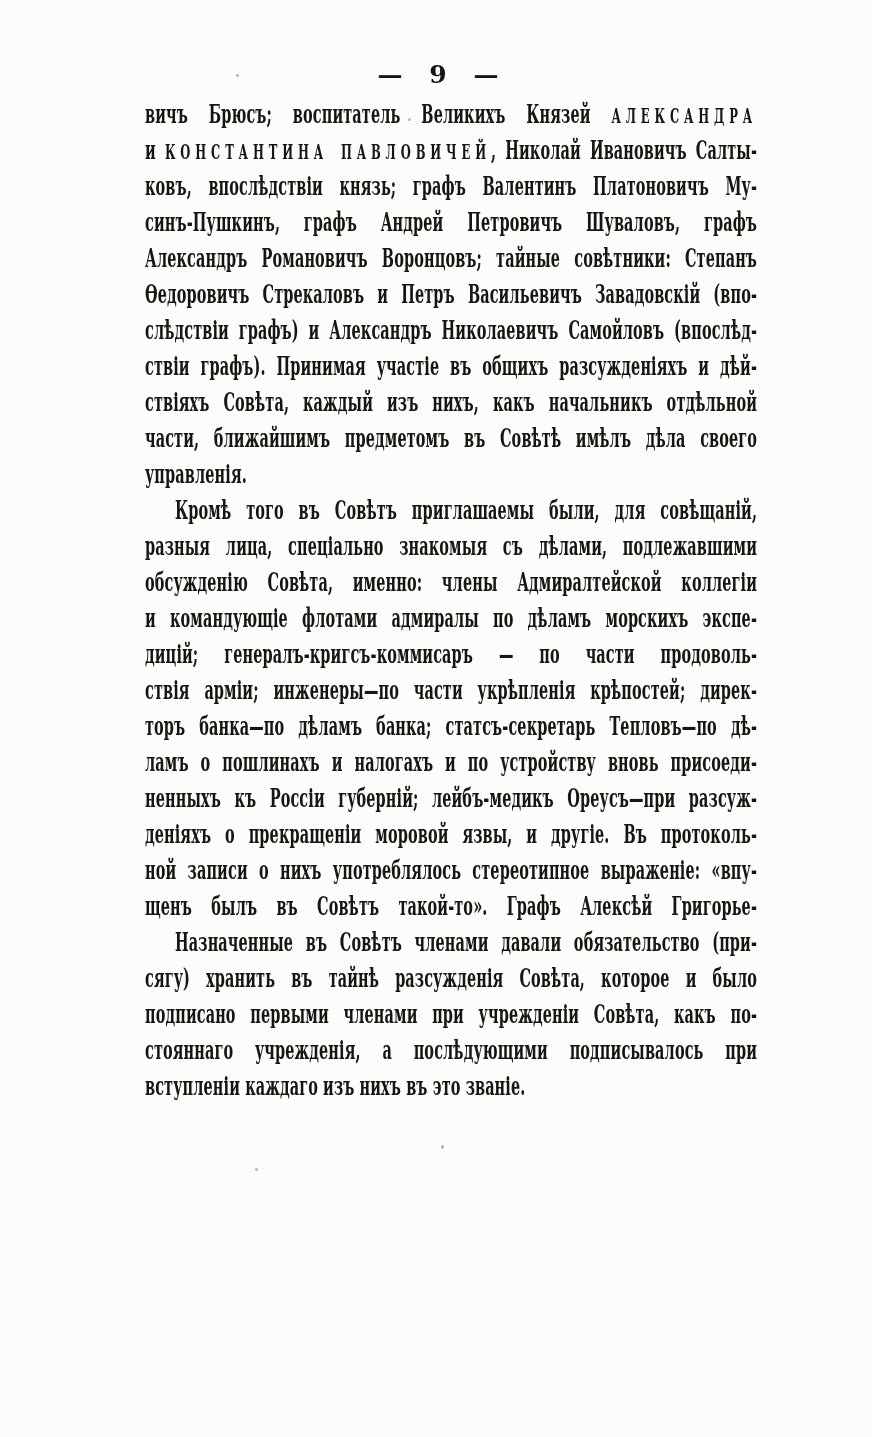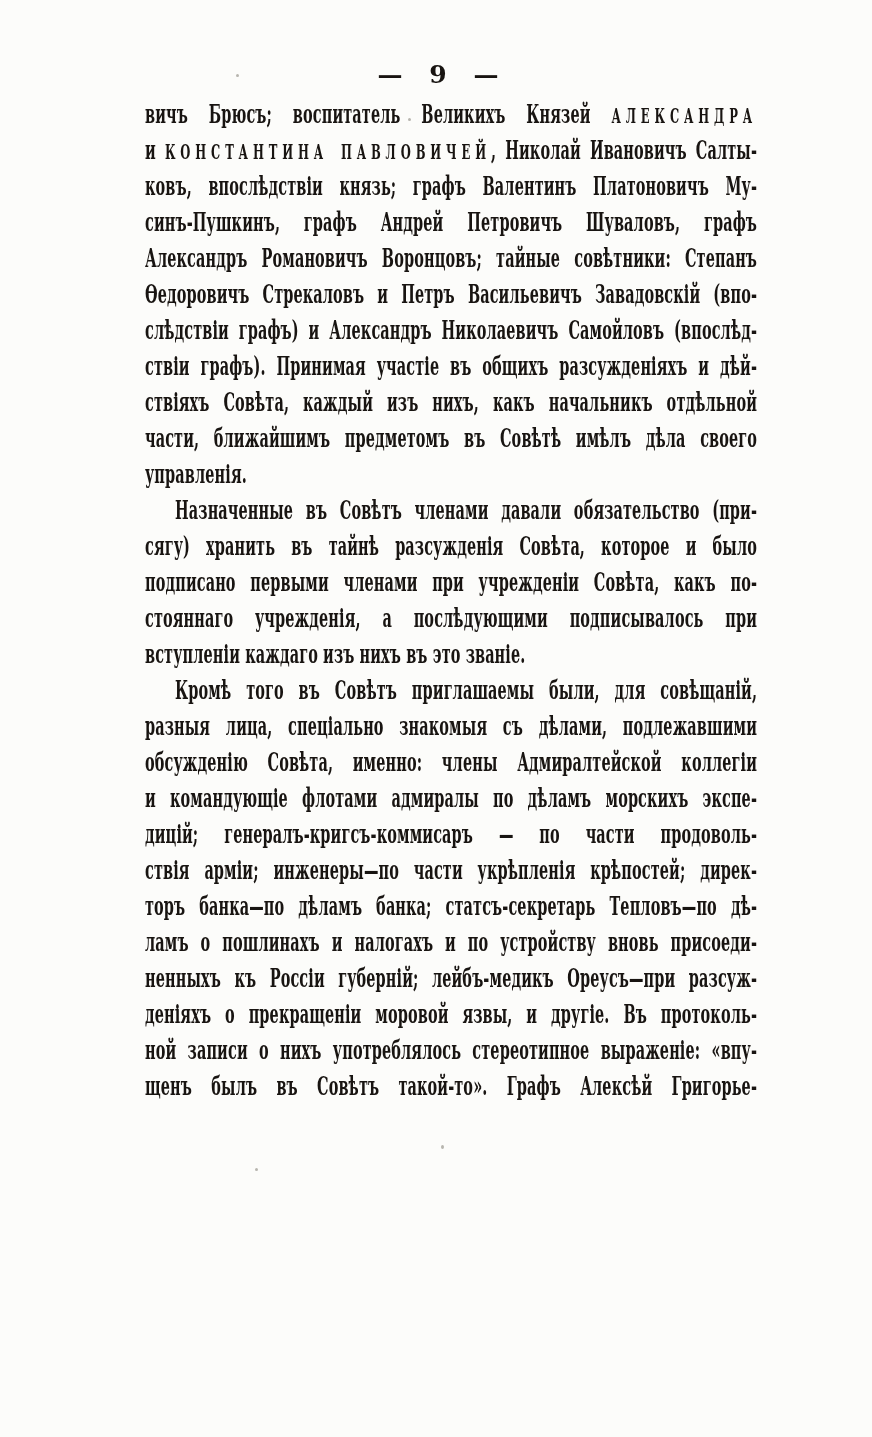--- a/index.html
+++ b/index.html
@@ -95,39 +95,39 @@
         <div class="line"><span class="seg">синъ-Пушкинъ, графъ Андрей Петровичъ Шуваловъ, графъ</span></div>
         <div class="line"><span class="seg">Александръ Романовичъ Воронцовъ; тайные совѣтники: Степанъ</span></div>
         <div class="line"><span class="seg">Ѳедоровичъ Стрекаловъ и Петръ Васильевичъ Завадовскій (впо-</span></div>
         <div class="line"><span class="seg">слѣдствіи графъ) и Александръ Николаевичъ Самойловъ (впослѣд-</span></div>
         <div class="line"><span class="seg">ствіи графъ). Принимая участіе въ общихъ разсужденіяхъ и дѣй-</span></div>
         <div class="line"><span class="seg">ствіяхъ Совѣта, каждый изъ нихъ, какъ начальникъ отдѣльной</span></div>
         <div class="line"><span class="seg">части, ближайшимъ предметомъ въ Совѣтѣ имѣлъ дѣла своего</span></div>
         <div class="line line-last"><span class="seg">управленія.</span></div>
       </div>
       <div class="paragraph">
-        <div class="line line-indent"><span class="seg">Назначенные въ Совѣтъ членами давали обязательство (при-</span></div>
-        <div class="line"><span class="seg">сягу) хранить въ тайнѣ разсужденія Совѣта, которое и было</span></div>
-        <div class="line"><span class="seg">подписано первыми членами при учрежденіи Совѣта, какъ по-</span></div>
-        <div class="line"><span class="seg">стояннаго учрежденія, а послѣдующими подписывалось при</span></div>
-        <div class="line line-last"><span class="seg">вступленіи каждаго изъ нихъ въ это званіе.</span></div>
-      </div>
-      <div class="paragraph">
         <div class="line line-indent"><span class="seg">Кромѣ того въ Совѣтъ приглашаемы были, для совѣщаній,</span></div>
         <div class="line"><span class="seg">разныя лица, спеціально знакомыя съ дѣлами, подлежавшими</span></div>
         <div class="line"><span class="seg">обсужденію Совѣта, именно: члены Адмиралтейской коллегіи</span></div>
         <div class="line"><span class="seg">и командующіе флотами адмиралы по дѣламъ морскихъ экспе-</span></div>
         <div class="line"><span class="seg">дицій; генералъ-кригсъ-коммисаръ — по части продоволь-</span></div>
         <div class="line"><span class="seg">ствія арміи; инженеры—по части укрѣпленія крѣпостей; дирек-</span></div>
         <div class="line"><span class="seg">торъ банка—по дѣламъ банка; статсъ-секретарь Тепловъ—по дѣ-</span></div>
         <div class="line"><span class="seg">ламъ о пошлинахъ и налогахъ и по устройству вновь присоеди-</span></div>
         <div class="line"><span class="seg">ненныхъ къ Россіи губерній; лейбъ-медикъ Ореусъ—при разсуж-</span></div>
         <div class="line"><span class="seg">деніяхъ о прекращеніи моровой язвы, и другіе. Въ протоколь-</span></div>
         <div class="line"><span class="seg">ной записи о нихъ употреблялось стереотипное выраженіе: «впу-</span></div>
         <div class="line"><span class="seg">щенъ былъ въ Совѣтъ такой-то». Графъ Алексѣй Григорье-</span></div>
       </div>
+      <div class="paragraph">
+        <div class="line line-indent"><span class="seg">Назначенные въ Совѣтъ членами давали обязательство (при-</span></div>
+        <div class="line"><span class="seg">сягу) хранить въ тайнѣ разсужденія Совѣта, которое и было</span></div>
+        <div class="line"><span class="seg">подписано первыми членами при учрежденіи Совѣта, какъ по-</span></div>
+        <div class="line"><span class="seg">стояннаго учрежденія, а послѣдующими подписывалось при</span></div>
+        <div class="line line-last"><span class="seg">вступленіи каждаго изъ нихъ въ это званіе.</span></div>
+      </div>
     </div>
 
   <div class="speck speck-1"></div>
   <div class="speck speck-2"></div>
   <div class="speck speck-3"></div>
   <div class="speck speck-4"></div>
 </div>
 
 </body></html>

